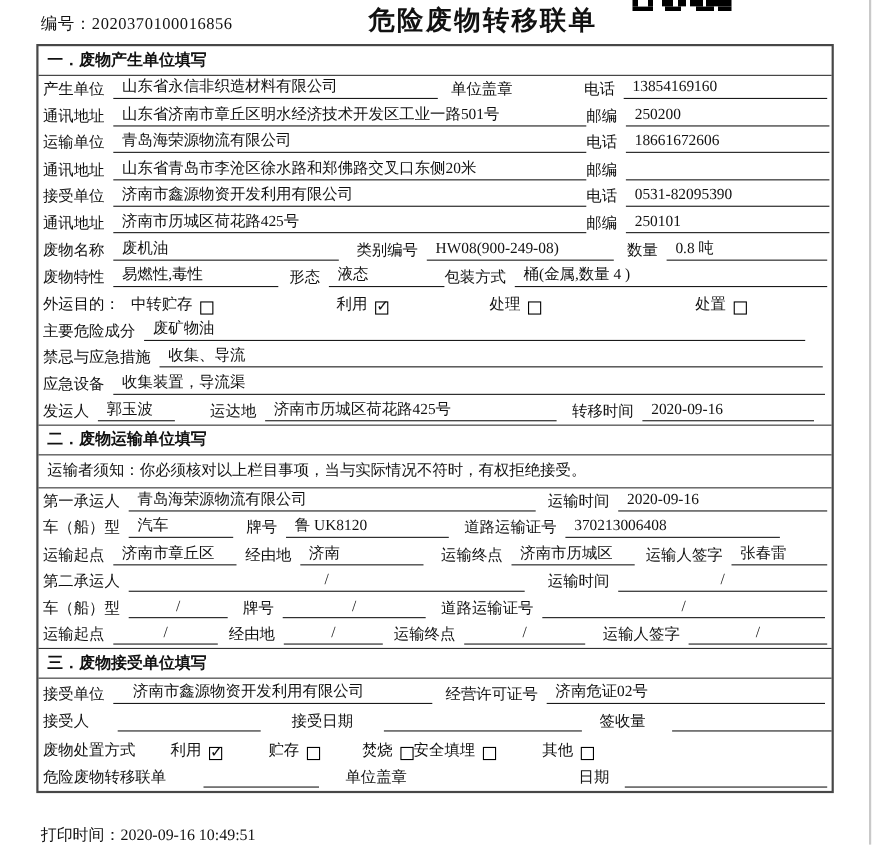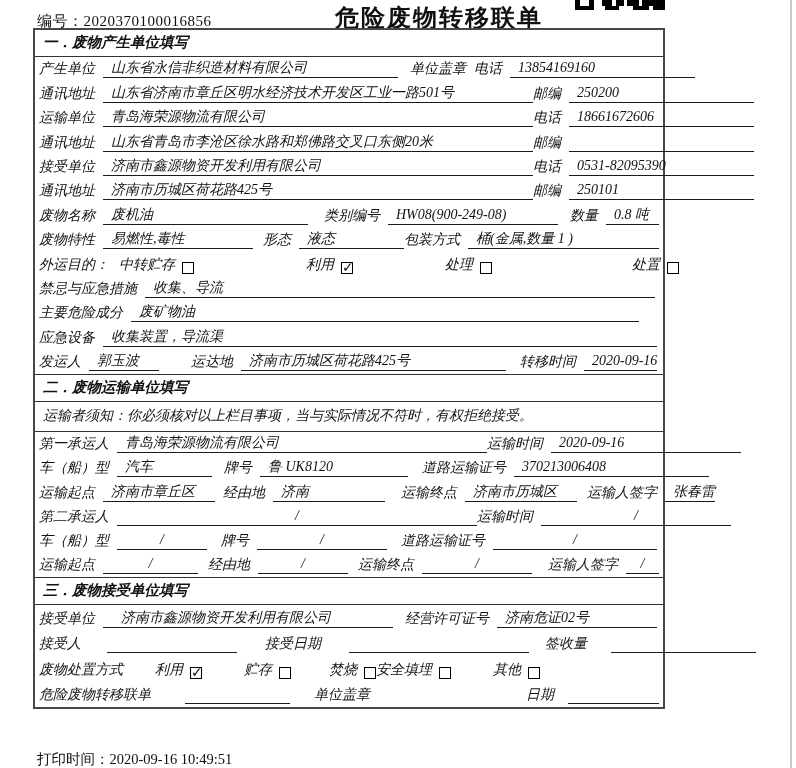--- a/index.html
+++ b/index.html
@@ -27,22 +27,22 @@
     height:6px;
     background:linear-gradient(90deg,#000 0 5px,#fff 5px 14px,#000 14px 19px,#fff 19px 27px,
       #000 27px 37px,#fff 37px 41px,#000 41px 49px,#fff 49px 52px,#000 52px 64px,#fff 64px 67px,#000 67px 90px);
   }
   .qr-frag .qr-r2 {
     height:4px;
     background:linear-gradient(90deg,#000 0 19px,#fff 19px 30px,#000 30px 44px,#fff 44px 58px,#000 58px 74px,#fff 74px 78px,#000 78px 90px);
   }
   
   .form-table {
-    position:absolute; left:33px; top:28px; width:632px;
-    border:2px solid #474747; background:#fff;font-style:italic;
+    position:absolute; left:33px; top:40px; width:725px;
+    border:2px solid #474747; background:#fff;
   }
   .sec-head {
     font-family:"Liberation Sans","DejaVu Sans",sans-serif;
     font-weight:bold; font-size:14.5px;
     padding:3px 8px 4px 8px;
     border-bottom:1.5px solid #333;
   }
   .sec-head.inner-top { border-top:1.5px solid #333; }
   .notice-row {
     padding:5px 8px 6px 8px; font-size:14px;
@@ -151,21 +151,21 @@
     <span class="lbl" style="margin-left:12px">数量</span>
     <span class="u grow">0.8 吨</span>
   </div>
 
   <div class="row">
     <span class="lbl">废物特性</span>
     <span class="u" style="width:150px">易燃性,毒性</span>
     <span class="lbl" style="margin-left:10px">形态</span>
     <span class="u" style="width:105px">液态</span>
     <span class="lbl" style="margin-left:0">包装方式</span>
-    <span class="u grow">桶(金属,数量 1 )</span>
+    <span class="u grow">桶(金属,数量 4 )</span>
   </div>
 
   <div class="row">
     <span class="lbl">外运目的：</span>
     <span class="cb-item" style="margin-left:2px">
       <span>中转贮存</span>
       <span class="cb"></span>
     </span>
     <span class="cb-item" style="margin-left:112px">
       <span>利用</span>
@@ -175,27 +175,27 @@
       <span>处理</span>
       <span class="cb"></span>
     </span>
     <span class="cb-item" style="margin-left:140px">
       <span>处置</span>
       <span class="cb"></span>
     </span>
   </div>
 
   <div class="row">
+    <span class="lbl">主要危险成分</span>
+    <span class="u grow" style="margin-right:20px">废矿物油</span>
+  </div>
+
+  <div class="row">
     <span class="lbl">禁忌与应急措施</span>
     <span class="u grow" style="margin-right:4px">收集、导流</span>
-  </div>
-
-  <div class="row">
-    <span class="lbl">主要危险成分</span>
-    <span class="u grow" style="margin-right:20px">废矿物油</span>
   </div>
 
   <div class="row">
     <span class="lbl">应急设备</span>
     <span class="u grow" style="margin-right:2px">收集装置，导流渠</span>
   </div>
 
   <div class="row">
     <span class="lbl">发运人</span>
     <span class="u" style="width:70px">郭玉波</span>

